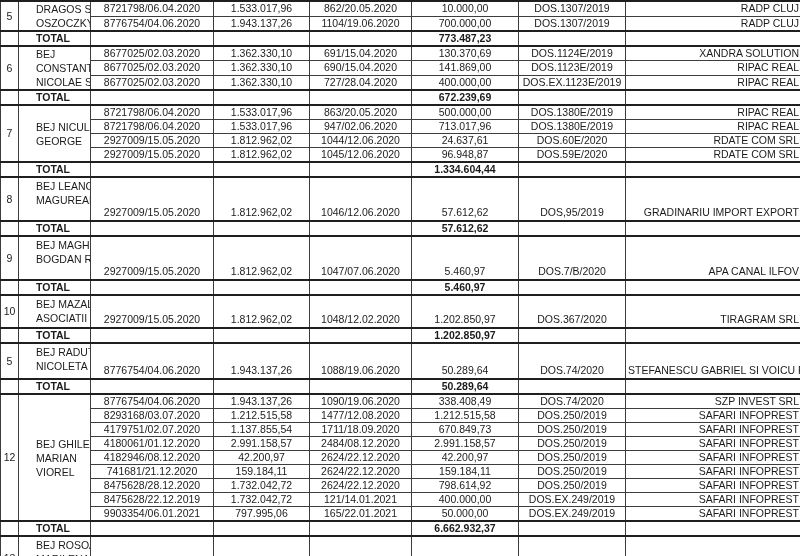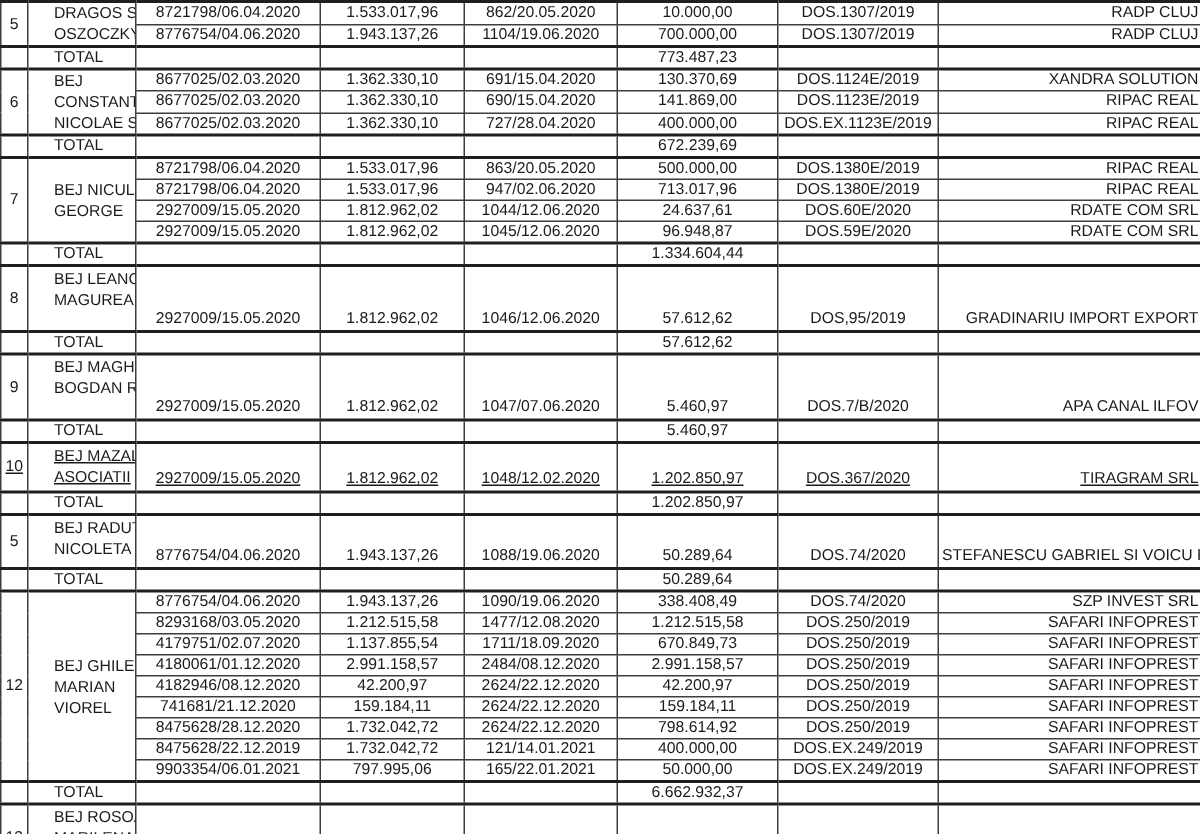--- a/index.html
+++ b/index.html
@@ -38,21 +38,21 @@
     padding-left: 2px;
   }
   table.doc-table tr.total-row td {
     border-top: 2px solid #1f1f1f;
     border-bottom: 2px solid #1f1f1f;
     height: 15px;
   }
   table.doc-table tr.group-start td {
     border-top: 2px solid #1f1f1f;
   }
-  .b { font-weight: 400; }
+  .b { font-weight: 700; }
   table.doc-table tr.tall-row td.vb {
     vertical-align: bottom;
     padding-bottom: 1px;
   }
   table.doc-table tr.tall-row td.name {
     vertical-align: top;
     padding-top: 1px;
   }
   .name-line { line-height: 14px; }
 </style>
@@ -229,21 +229,21 @@
         <tr class="total-row">
           <td class="num"></td>
           <td class="name b">TOTAL</td>
           <td></td>
           <td></td>
           <td></td>
           <td class="b">5.460,97</td>
           <td></td>
           <td class="comp"></td>
         </tr>
-        <tr class="tall-row group-start" style="height: 33px; text-decoration: underline;">
+        <tr class="tall-row group-start" style="height: 33px;">
           <td class="num">10</td>
           <td class="name vt" rowspan="1">
             <div class="name-line">BEJ MAZALU SI</div>
             <div class="name-line">ASOCIATII</div>
           </td>
           <td class="vb">2927009/15.05.2020</td>
           <td class="vb">1.812.962,02</td>
           <td class="vb">1048/12.02.2020</td>
           <td class="vb">1.202.850,97</td>
           <td class="vb">DOS.367/2020</td>
@@ -290,21 +290,21 @@
             <div class="name-line">VIOREL</div>
           </td>
           <td>8776754/04.06.2020</td>
           <td>1.943.137,26</td>
           <td>1090/19.06.2020</td>
           <td>338.408,49</td>
           <td>DOS.74/2020</td>
           <td class="comp">SZP INVEST SRL</td>
         </tr>
         <tr class="data-row">
-          <td>8293168/03.05.2020</td>
+          <td>8293168/03.07.2020</td>
           <td>1.212.515,58</td>
           <td>1477/12.08.2020</td>
           <td>1.212.515,58</td>
           <td>DOS.250/2019</td>
           <td class="comp">SAFARI INFOPREST</td>
         </tr>
         <tr class="data-row">
           <td>4179751/02.07.2020</td>
           <td>1.137.855,54</td>
           <td>1711/18.09.2020</td>

